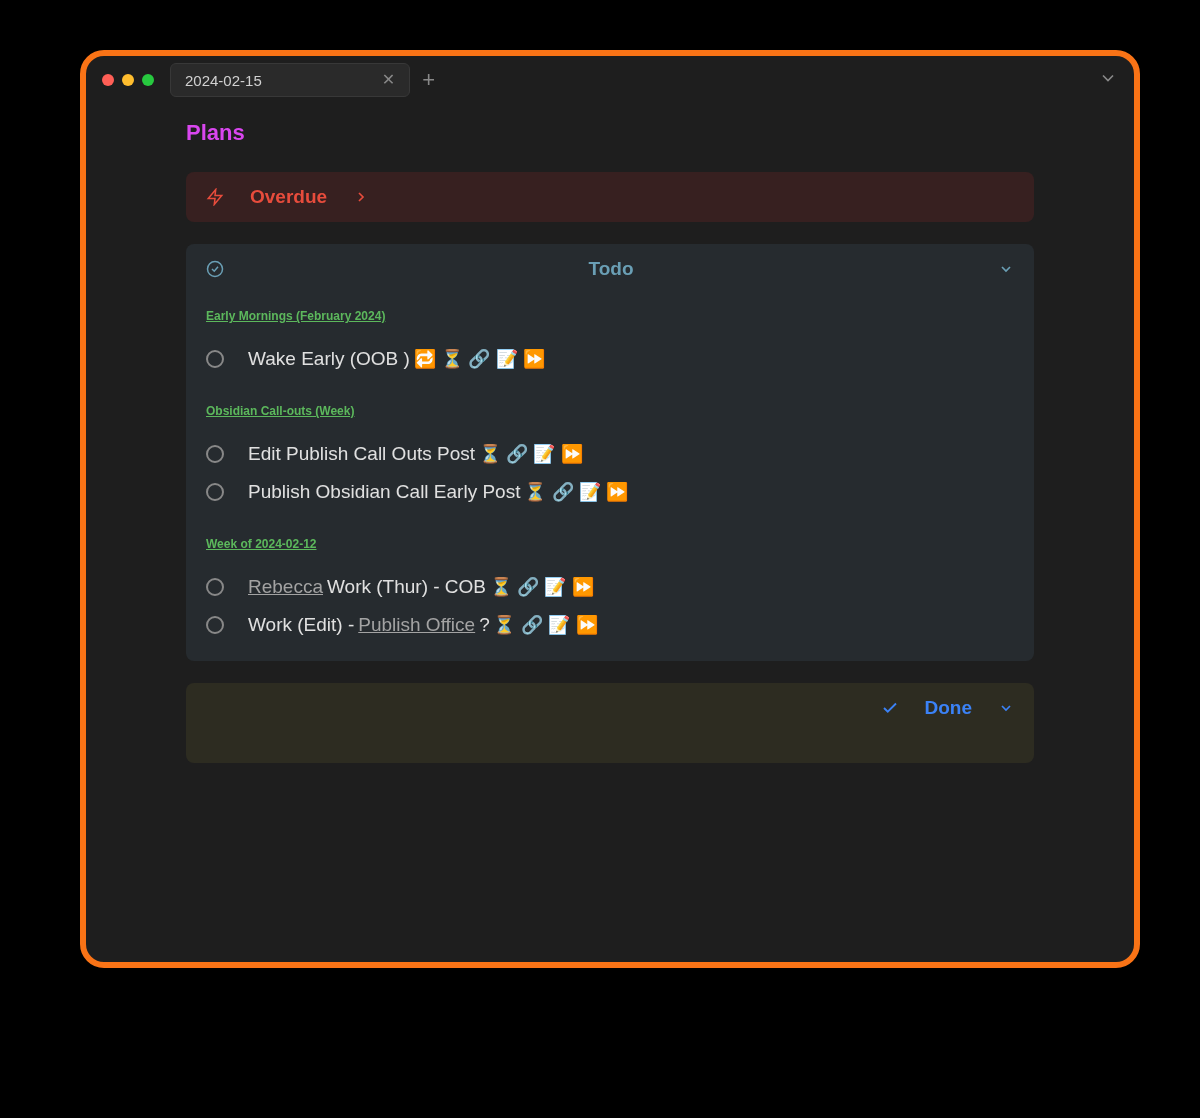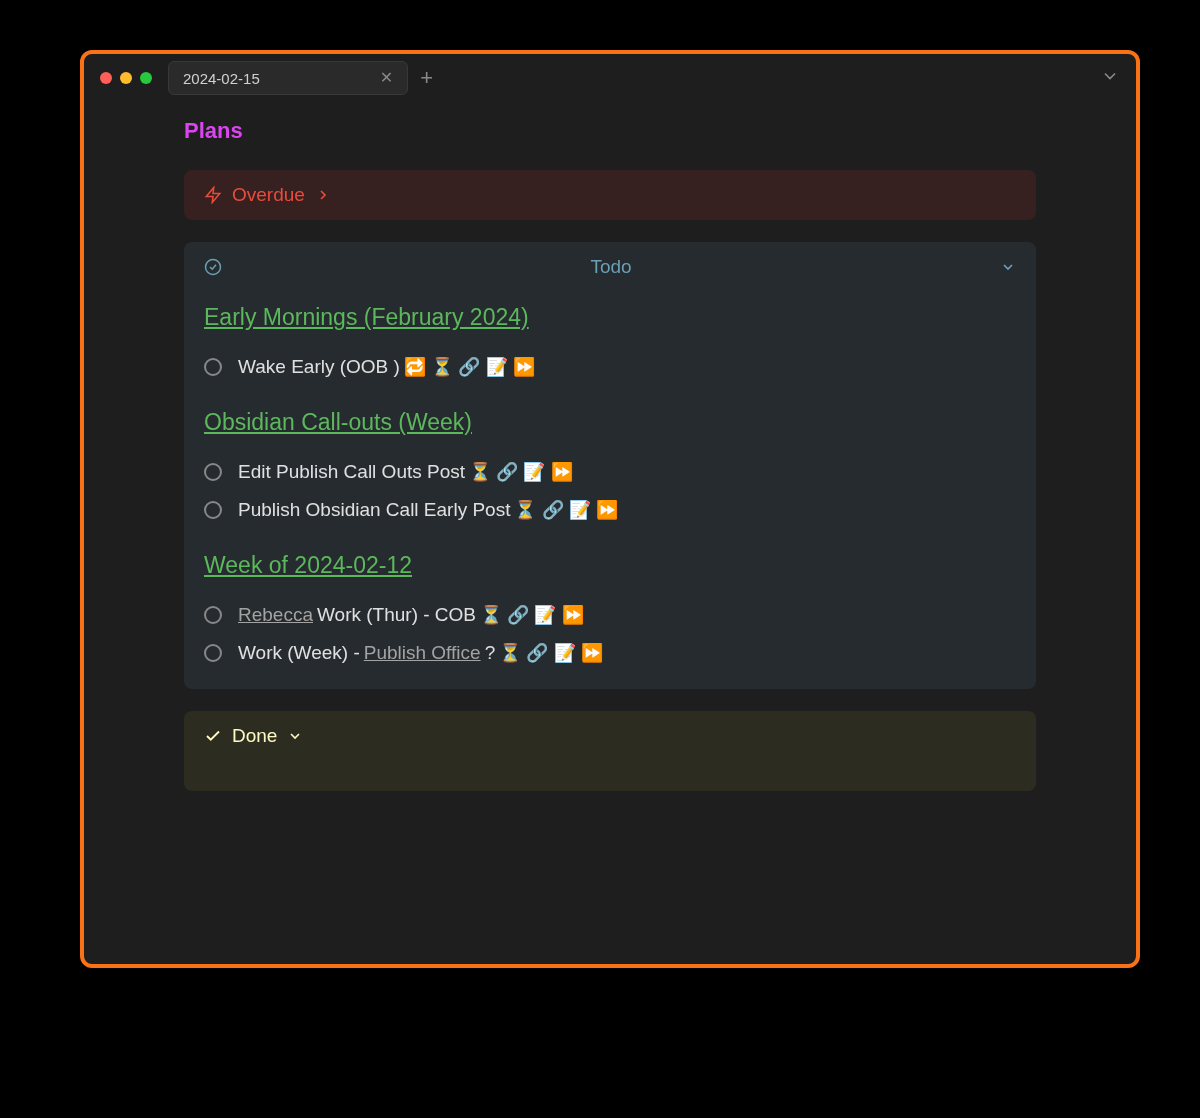--- a/index.html
+++ b/index.html
@@ -14,24 +14,24 @@
       height: 1118px;
       position: relative;
     }
     .window {
       position: absolute;
       left: 80px;
       top: 50px;
       width: 1060px;
       height: 918px;
       background: #1e1e1e;
-      border-radius: 12px;
+      border-radius: 24px;
       overflow: hidden;
       box-shadow: 0 20px 60px rgba(0,0,0,0.5);
-      border: 4px solid #f97316;
+      border: 6px solid #f97316;
     }
     .titlebar {
       height: 48px;
       display: flex;
       align-items: center;
       padding: 0 16px;
       position: relative;
     }
     .traffic-lights {
       display: flex;
@@ -101,56 +101,56 @@
     .callout-todo {
       background: rgba(90, 120, 150, 0.15);
     }
     .callout-done {
       background: rgba(160, 150, 60, 0.12);
       padding-bottom: 44px;
     }
     .callout-header {
       display: flex;
       align-items: center;
-      gap: 10px;
+      gap: 26px;
       font-size: 19px;
-      font-weight: 400;
+      font-weight: 700;
       cursor: pointer;
     }
     .callout-overdue .callout-header { color: #e74c3c; }
     .callout-todo .callout-header { color: #6a9fb5; justify-content: space-between; }
-    .callout-done .callout-header { color: #fef9c3; }
+    .callout-done .callout-header { color: #3b82f6; justify-content: flex-end; }
     .callout-icon {
       display: inline-flex;
       align-items: center;
     }
     .callout-icon svg { width: 18px; height: 18px; }
     .chevron {
       display: inline-flex;
     }
     .chevron svg { width: 16px; height: 16px; }
     .group {
       margin-top: 26px;
     }
     .group-title {
       color: #5cb85c;
-      font-size: 23px;
-      font-weight: 400;
+      font-size: 12px;
+      font-weight: 700;
       text-decoration: underline;
       cursor: pointer;
       margin-bottom: 20px;
       display: inline-block;
     }
     .task-list {
       list-style: none;
     }
     .task-item {
       display: flex;
       align-items: center;
-      gap: 16px;
+      gap: 24px;
       padding: 5px 0;
       margin-bottom: 6px;
     }
     .checkbox {
       width: 18px;
       height: 18px;
       border: 2px solid #888;
       border-radius: 50%;
       cursor: pointer;
       flex-shrink: 0;
@@ -271,21 +271,21 @@
             <span class="checkbox"></span>
             <span class="task-text">
               <a class="task-link">Rebecca</a>
               <span> Work (Thur) - COB</span>
               <span class="emoji">⏳ 🔗 📝 ⏩</span>
             </span>
           </li>
           <li class="task-item">
             <span class="checkbox"></span>
             <span class="task-text">
-              <span>Work (Week) - </span>
+              <span>Work (Edit) - </span>
               <a class="task-link">Publish Office</a>
                 <span>?</span>
               <span class="emoji">⏳ 🔗 📝 ⏩</span>
             </span>
           </li>
         </ul>
       </div>
     </div>
 
     <div class="callout callout-done">

